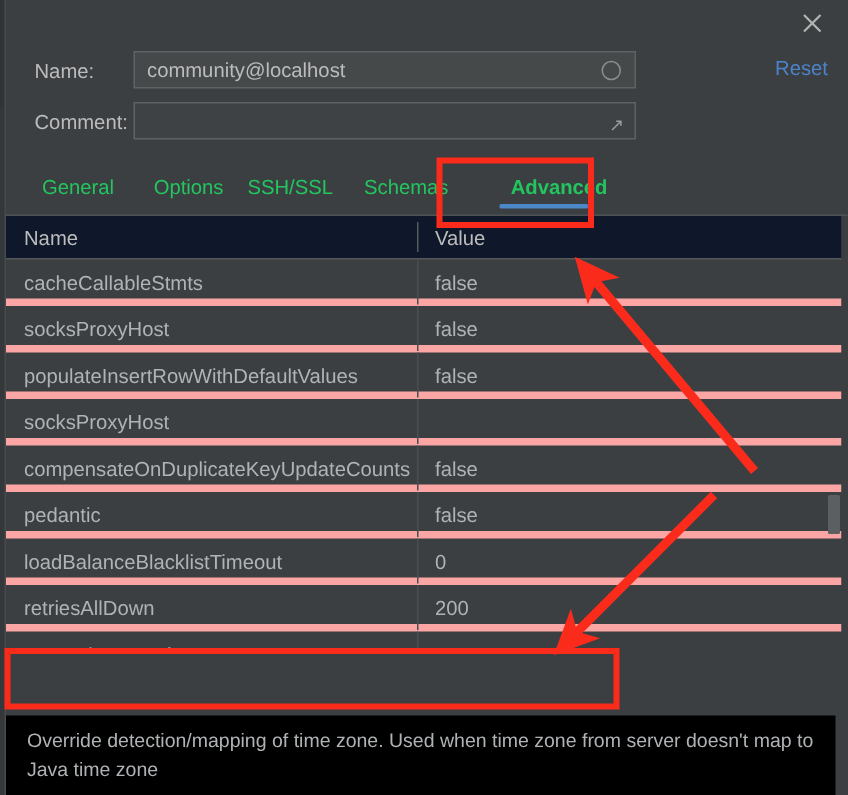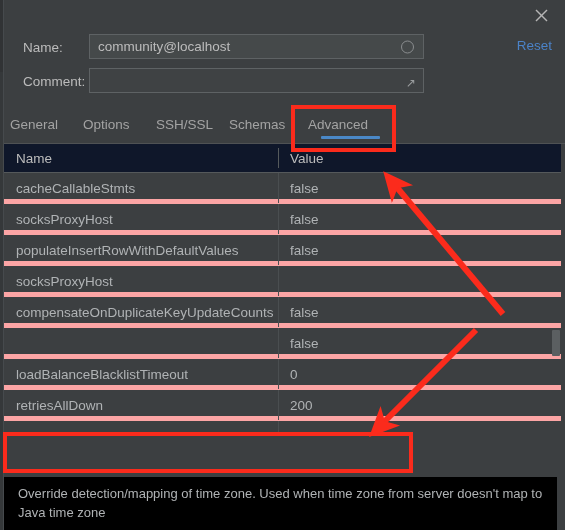--- a/index.html
+++ b/index.html
@@ -57,22 +57,22 @@
     position:absolute;right:7px;bottom:3px;
     color:#9a9d9f;font-size:12px;line-height:1;
   }
 
   
   .tabs{
     position:absolute;left:4px;top:105px;width:561px;height:39px;
   }
   .tab{
     position:absolute;top:0;height:39px;
-    display:flex;align-items:center;justify-content:flex-start;
-    font-size:13.5px;color:#a3a3a3;cursor:pointer;
+    display:flex;align-items:center;justify-content:flex-end;
+    font-size:13.5px;color:#22c55e;cursor:pointer;
     box-sizing:border-box;
   }
   .tab .underline{
     position:absolute;left:13px;right:13px;bottom:5px;height:3px;background:#4a88c7;
     display:none;border-radius:1px;
   }
   .tab.active .underline{display:block;}
   .tabs-sep{position:absolute;left:4px;top:143px;width:561px;height:1px;background:#4f5254;}
 
   
@@ -165,21 +165,21 @@
 
     </div>
     <div class="tab" style="left:152px;width:66px;">
       <span>SSH/SSL</span>
 
     </div>
     <div class="tab" style="left:225px;width:70px;">
       <span>Schemas</span>
 
     </div>
-    <div class="tab active" style="left:304px;width:85px;">
+    <div class="tab active" style="left:316px;width:85px;font-weight:bold;">
       <span>Advanced</span>
       <span class="underline"></span>
     </div>
   </div>
   <div class="tabs-sep"></div>
 
   <div class="table-wrap">
     <div class="thead">
       <div class="hcell h-name">Name</div>
       <div class="hcell h-value">Value</div>
@@ -207,20 +207,21 @@
         <div class="cell c-name">socksProxyHost</div>
         <div class="vdiv"></div>
         <div class="cell c-value"></div>
       </div>
       <div class="row">
         <div class="cell c-name">compensateOnDuplicateKeyUpdateCounts</div>
         <div class="vdiv"></div>
         <div class="cell c-value">false</div>
       </div>
       <div class="row">
+        <div class="cell c-name">pedantic</div>
         <div class="vdiv"></div>
         <div class="cell c-value">false</div>
       </div>
       <div class="row">
         <div class="cell c-name">loadBalanceBlacklistTimeout</div>
         <div class="vdiv"></div>
         <div class="cell c-value">0</div>
       </div>
       <div class="row">
         <div class="cell c-name">retriesAllDown</div>

